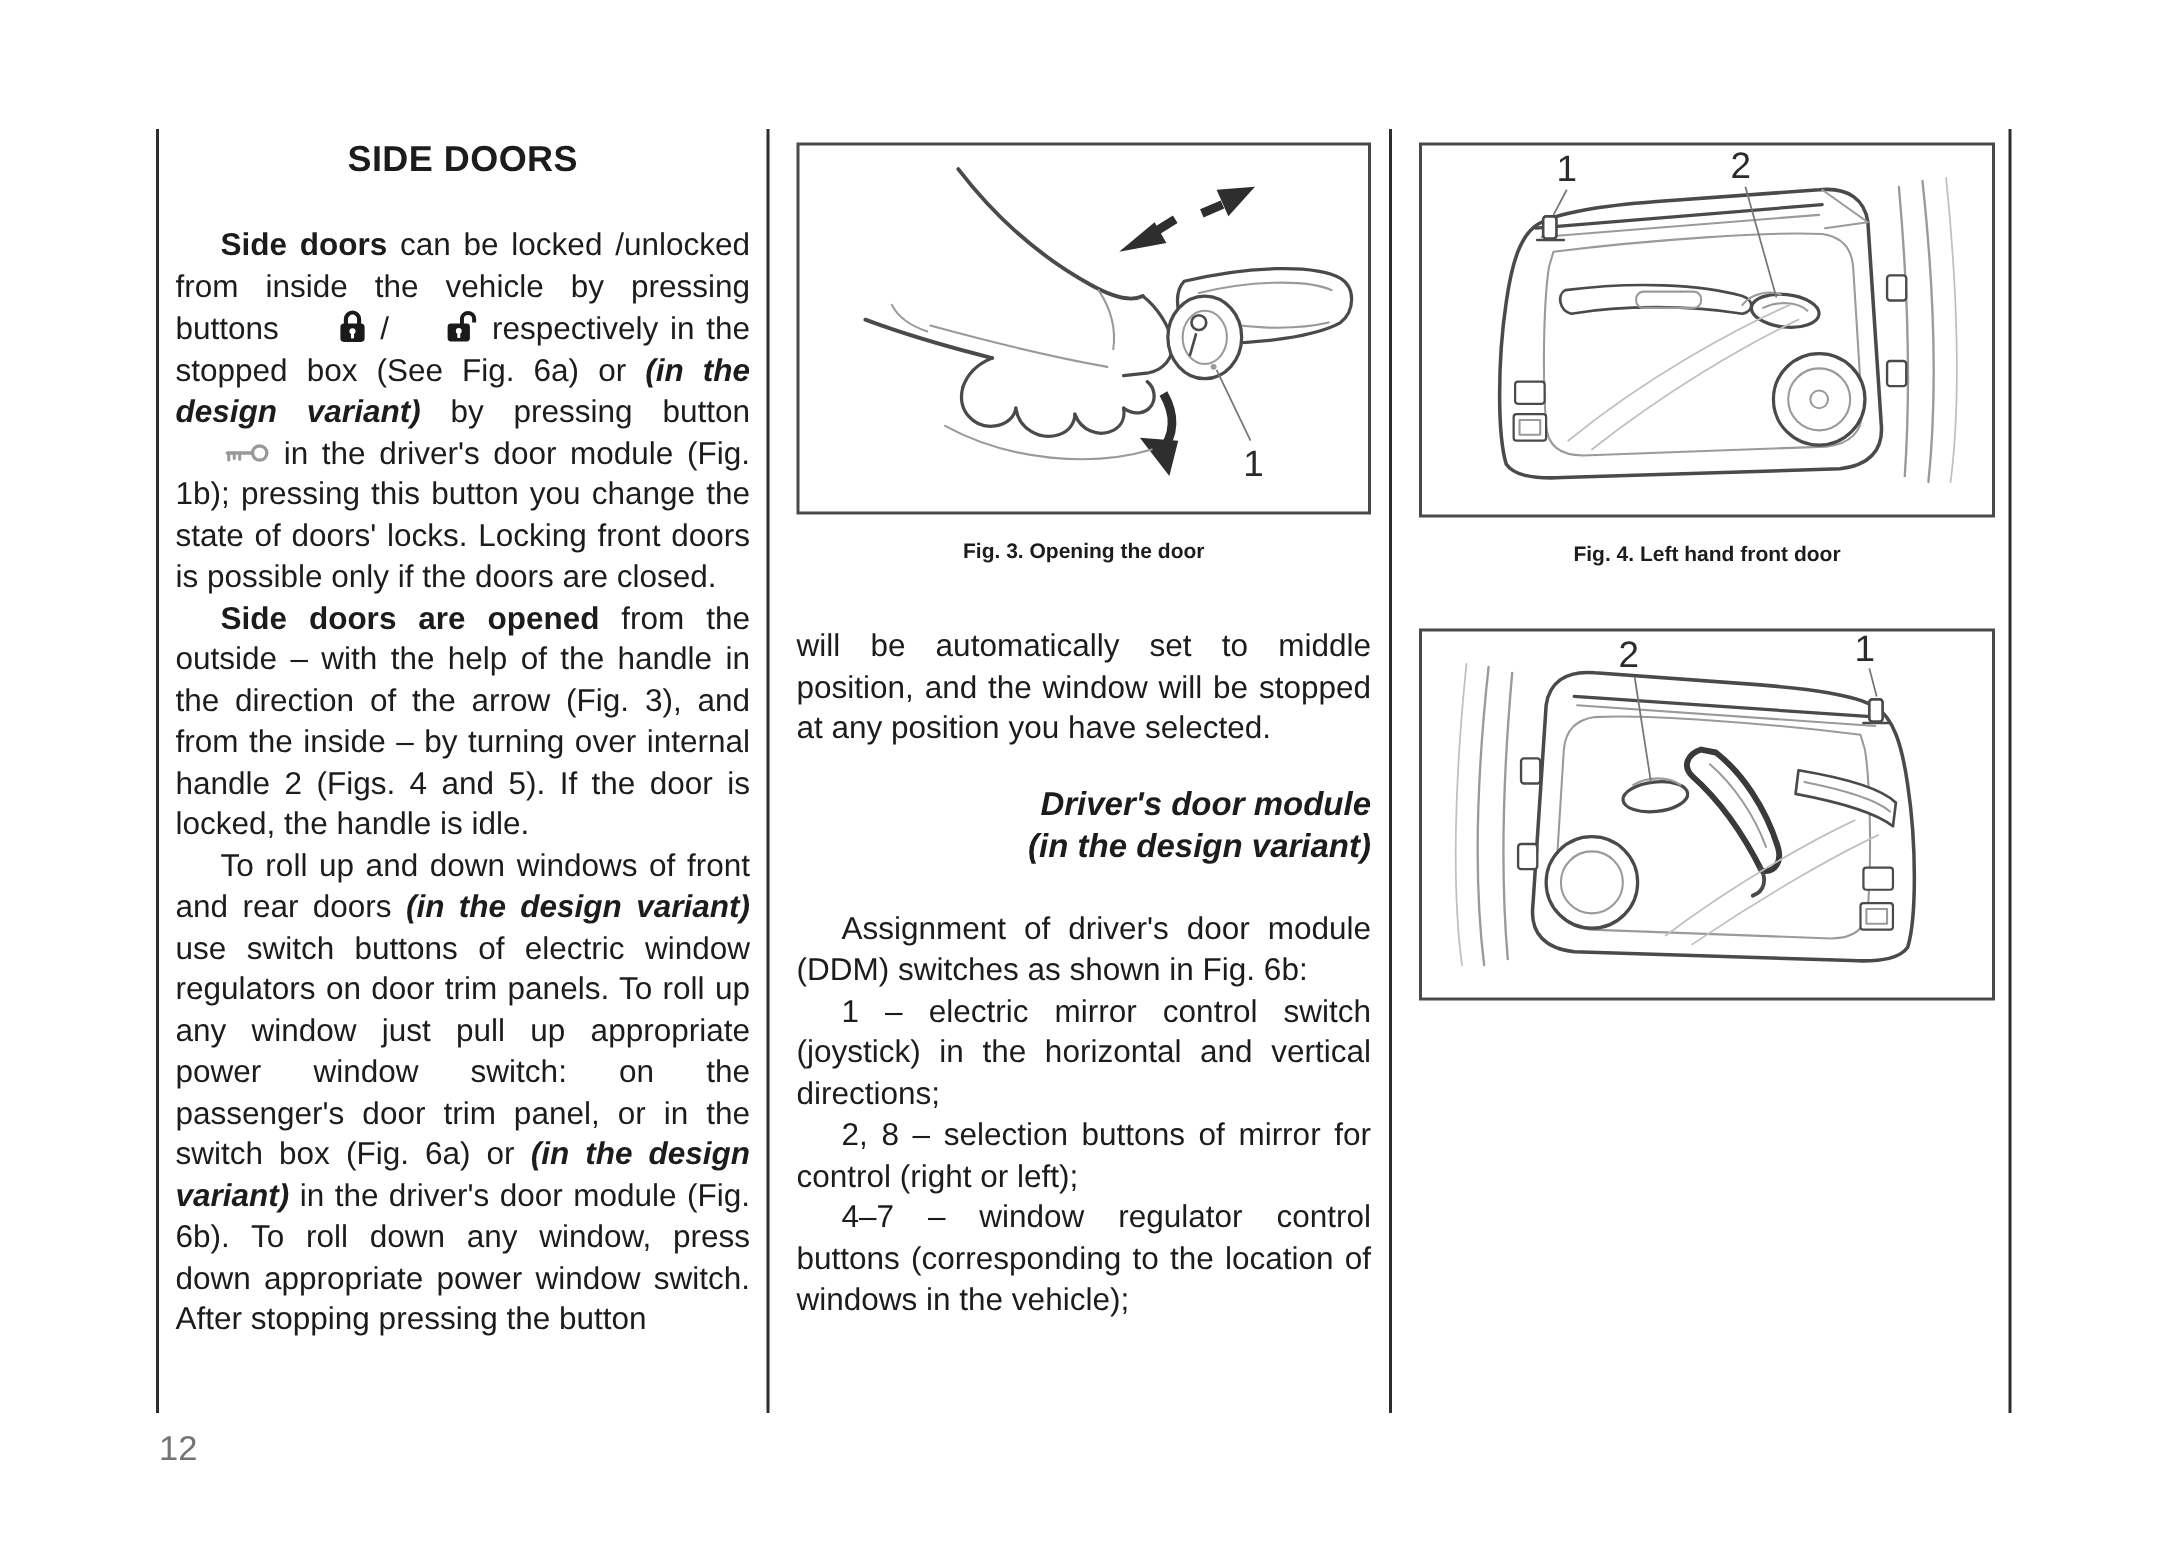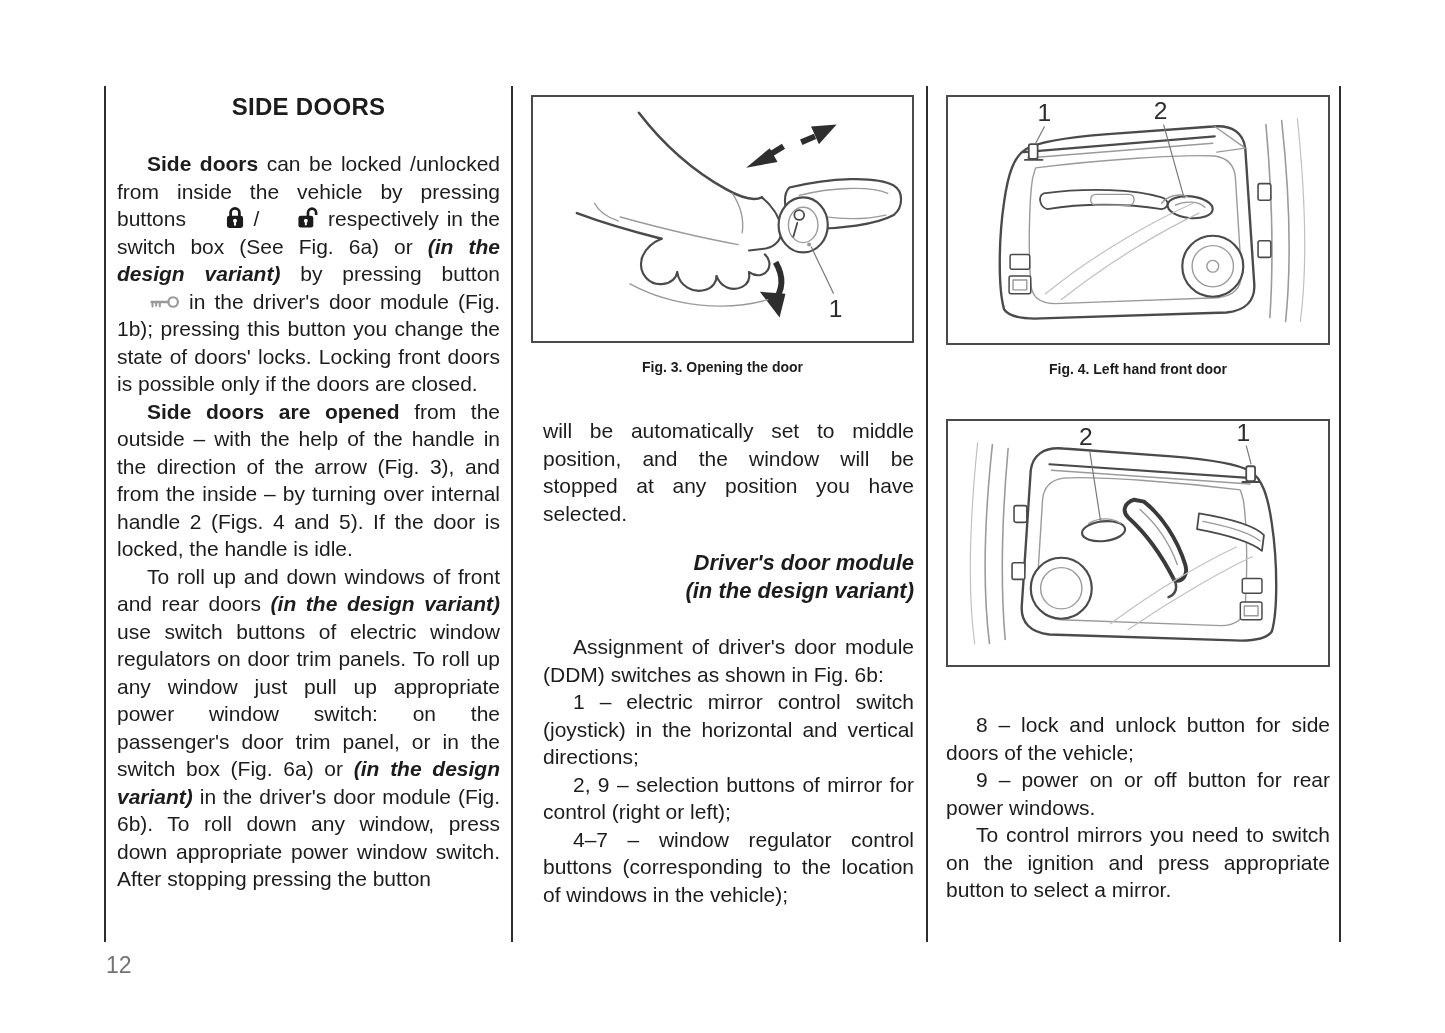--- a/index.html
+++ b/index.html
@@ -66,21 +66,21 @@
       <p class="para"><span class="b">Side doors</span><span> can be locked /unlocked from inside the vehicle by pressing buttons </span><span class="inline-icon"><svg width="22" height="25" viewBox="0 0 24 26">
               <path d="M7.2 11.5V7.8a4.8 4.8 0 0 1 9.6 0v3.7" fill="none" stroke="#1a1a1a" stroke-width="3"></path>
               <rect x="3.2" y="11" width="17.6" height="13.4" rx="2.6" fill="#1a1a1a"></rect>
               <circle cx="12" cy="16.6" r="2.2" fill="#fff"></circle>
               <rect x="10.9" y="17.6" width="2.2" height="4.2" fill="#fff"></rect>
             </svg></span><span> / </span><span class="inline-icon"><svg width="23" height="25" viewBox="0 0 26 26">
               <path d="M12.4 11.5V7.6a4.6 4.6 0 0 1 9.2 0v2.6" fill="none" stroke="#1a1a1a" stroke-width="3"></path>
               <rect x="1.6" y="11" width="16.8" height="13.4" rx="2.6" fill="#1a1a1a"></rect>
               <circle cx="10" cy="16.6" r="2.2" fill="#fff"></circle>
               <rect x="8.9" y="17.6" width="2.2" height="4.2" fill="#fff"></rect>
-            </svg></span><span> respectively in the switch box (See Fig. 6a) or </span><span class="bi">(in the design variant)</span><span> by pressing button </span><span class="inline-icon"><svg width="33" height="22" viewBox="0 0 36 24">
+            </svg></span><span> respectively in the stopped box (See Fig. 6a) or </span><span class="bi">(in the design variant)</span><span> by pressing button </span><span class="inline-icon"><svg width="33" height="22" viewBox="0 0 36 24">
               <circle cx="28.5" cy="12" r="5.2" fill="none" stroke="#999" stroke-width="2.4"></circle>
               <path d="M23.3 12H5" stroke="#999" stroke-width="2.6" fill="none" stroke-linecap="round"></path>
               <path d="M6 12v5M10 12v4M14 12v4.5" stroke="#999" stroke-width="2.2" fill="none" stroke-linecap="round"></path>
             </svg></span><span> in the driver's door module (Fig. 1b); pressing this button you change the state of doors' locks. Locking front doors is possible only if the doors are closed.</span></p>
       <p class="para"><span class="b">Side doors are opened</span><span> from the outside – with the help of the handle in the direction of the arrow (Fig. 3), and from the inside – by turning over internal handle 2 (Figs. 4 and 5). If the door is locked, the handle is idle.</span></p>
       <p class="para"><span>To roll up and down windows of front and rear doors </span><span class="bi">(in the design variant)</span><span> use switch buttons of electric window regulators on door trim panels. To roll up any window just pull up appropriate power window switch: on the passenger's door trim panel, or in the switch box (Fig. 6a) or </span><span class="bi">(in the design variant)</span><span> in the driver's door module (Fig. 6b). To roll down any window, press down appropriate power window switch. After stopping pressing the button</span></p>
     </div>
   </div>
 
   <div class="col col2">
@@ -121,29 +121,29 @@
 
           <path class="figlight" d="M96,190 C140,214 196,218 236,206"></path>
 
           <line class="leader" x1="280" y1="152" x2="303" y2="200"></line>
           <text class="figlabel" x="298" y="224">1</text>
         </svg>
       </div>
       <figcaption class="fig-caption">Fig. 3. Opening the door</figcaption>
     </figure>
 
-    <div class="body-text" style="margin-top:38px;margin-left:12px;">
+    <div class="body-text" style="margin-top:38px;">
       <p class="para noindent">will be automatically set to middle position, and the window will be stopped at any position you have selected.</p>
       <h3 class="subheading">
         <span>Driver's door module</span><br>
         <span>(in the design variant)</span>
       </h3>
       <p class="para">Assignment of driver's door module (DDM) switches as shown in Fig. 6b:</p>
       <p class="para">1 – electric mirror control switch (joystick) in the horizontal and vertical directions;</p>
-      <p class="para">2, 9 – selection buttons of mirror for control (right or left);</p>
+      <p class="para">2, 8 – selection buttons of mirror for control (right or left);</p>
       <p class="para">4–7 – window regulator control buttons (corresponding to the location of windows in the vehicle);</p>
     </div>
   </div>
 
   <div class="col col3">
     <figure style="margin-top:7px;">
       <div class="figure-box" style="height:250px;">
         <svg viewBox="0 0 380 250">
 
           <path class="figlight" style="stroke-width:1.6" d="M320,28 C326,95 328,165 324,224"></path>
@@ -231,22 +231,17 @@
           <rect class="figlight" x="298" y="188" width="14" height="10"></rect>
 
           <line class="leader" x1="141" y1="31" x2="152" y2="102"></line>
           <line class="leader" x1="300" y1="25" x2="305" y2="44"></line>
           <text class="figlabel" x="130" y="24">2</text>
           <text class="figlabel" x="290" y="20">1</text>
         </svg>
       </div>
     </figure>
 
-    <div class="body-text" style="margin-top:44px;">
-      <p class="para">8 – lock and unlock button for side doors of the vehicle;</p>
-      <p class="para">9 – power on or off button for rear power windows.</p>
-      <p class="para">To control mirrors you need to switch on the ignition and press appropriate button to select a mirror.</p>
-    </div>
   </div>
 
   <div class="page-number">12</div>
 
 </div>
 
 </body></html>

